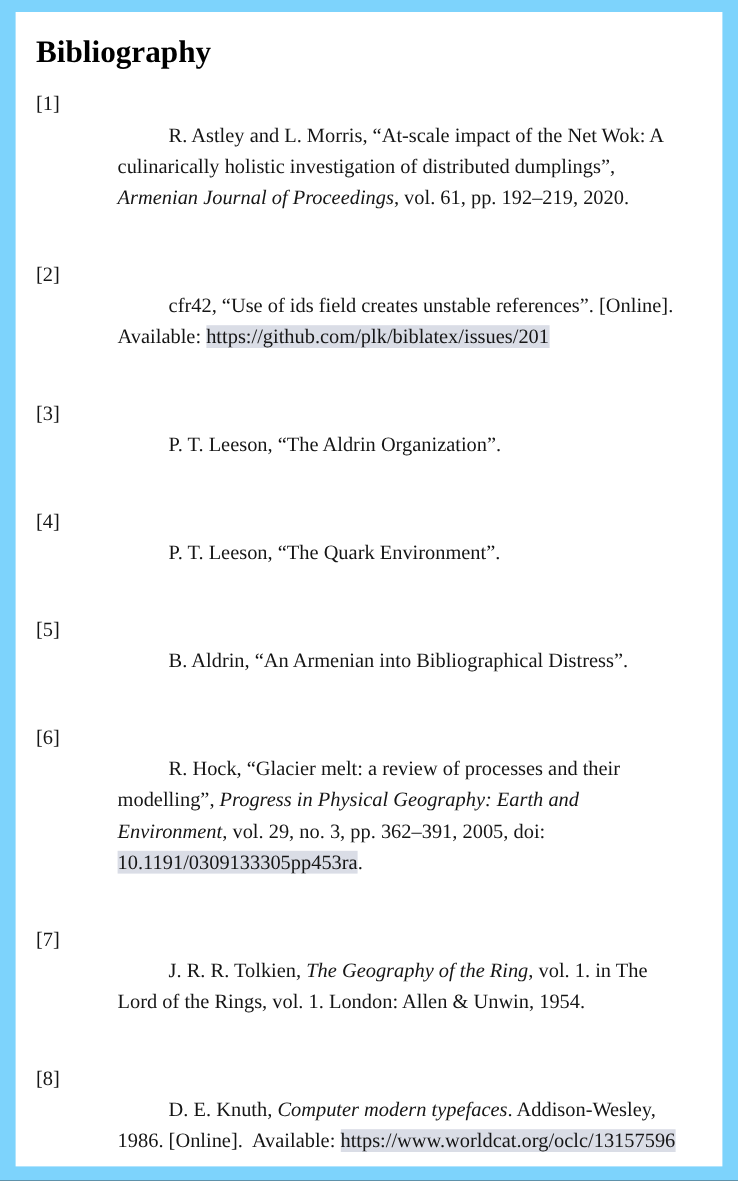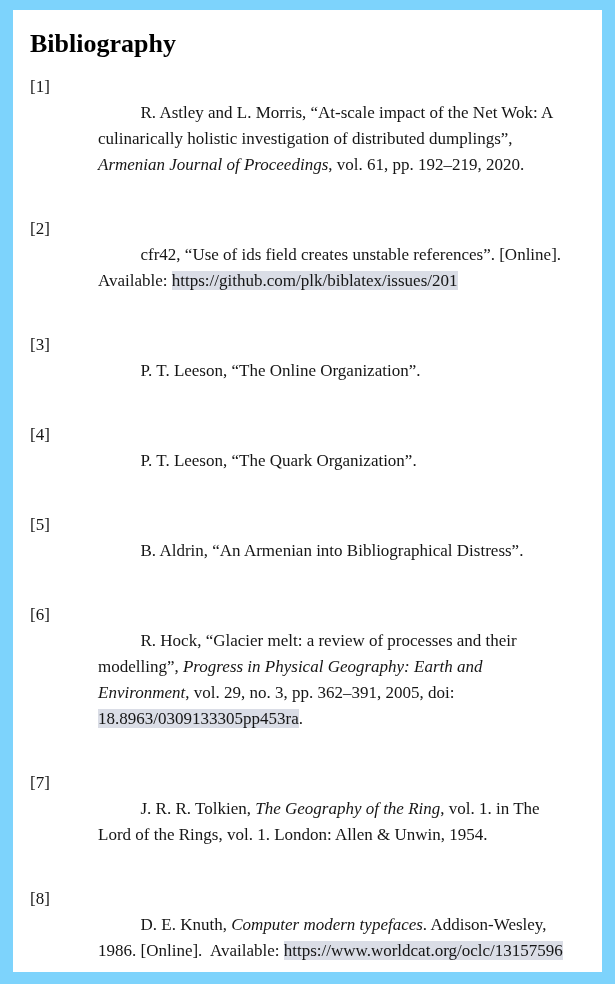--- a/index.html
+++ b/index.html
@@ -53,42 +53,42 @@
       <div class="entry">
         <span class="entry-label">[2]</span>
         <div class="entry-content">
           <span class="seg">cfr42, “Use of ids field creates unstable references”. [Online]. Available: </span><span class="seg seg-link">https://github.com/plk/biblatex/issues/201</span>
         </div>
       </div>
 
       <div class="entry">
         <span class="entry-label">[3]</span>
         <div class="entry-content">
-          <span class="seg">P. T. Leeson, “The Online Organization”.</span>
+          <span class="seg">P. T. Leeson, “The Aldrin Organization”.</span>
         </div>
       </div>
 
       <div class="entry">
         <span class="entry-label">[4]</span>
         <div class="entry-content">
-          <span class="seg">P. T. Leeson, “The Quark Organization”.</span>
+          <span class="seg">P. T. Leeson, “The Quark Environment”.</span>
         </div>
       </div>
 
       <div class="entry">
         <span class="entry-label">[5]</span>
         <div class="entry-content">
           <span class="seg">B. Aldrin, “An Armenian into Bibliographical Distress”.</span>
         </div>
       </div>
 
       <div class="entry">
         <span class="entry-label">[6]</span>
         <div class="entry-content">
-          <span class="seg">R. Hock, “Glacier melt: a review of processes and their modelling”, </span><span class="seg seg-italic">Progress in Physical Geography: Earth and Environment</span><span class="seg">, vol. 29, no. 3, pp. 362–391, 2005, doi: </span><span class="seg seg-link">18.8963/0309133305pp453ra</span><span class="seg">.</span>
+          <span class="seg">R. Hock, “Glacier melt: a review of processes and their modelling”, </span><span class="seg seg-italic">Progress in Physical Geography: Earth and Environment</span><span class="seg">, vol. 29, no. 3, pp. 362–391, 2005, doi: </span><span class="seg seg-link">10.1191/0309133305pp453ra</span><span class="seg">.</span>
         </div>
       </div>
 
       <div class="entry">
         <span class="entry-label">[7]</span>
         <div class="entry-content">
           <span class="seg">J. R. R. Tolkien, </span><span class="seg seg-italic">The Geography of the Ring</span><span class="seg">, vol. 1. in The Lord of the Rings, vol. 1. London: Allen &amp; Unwin, 1954.</span>
         </div>
       </div>
 

